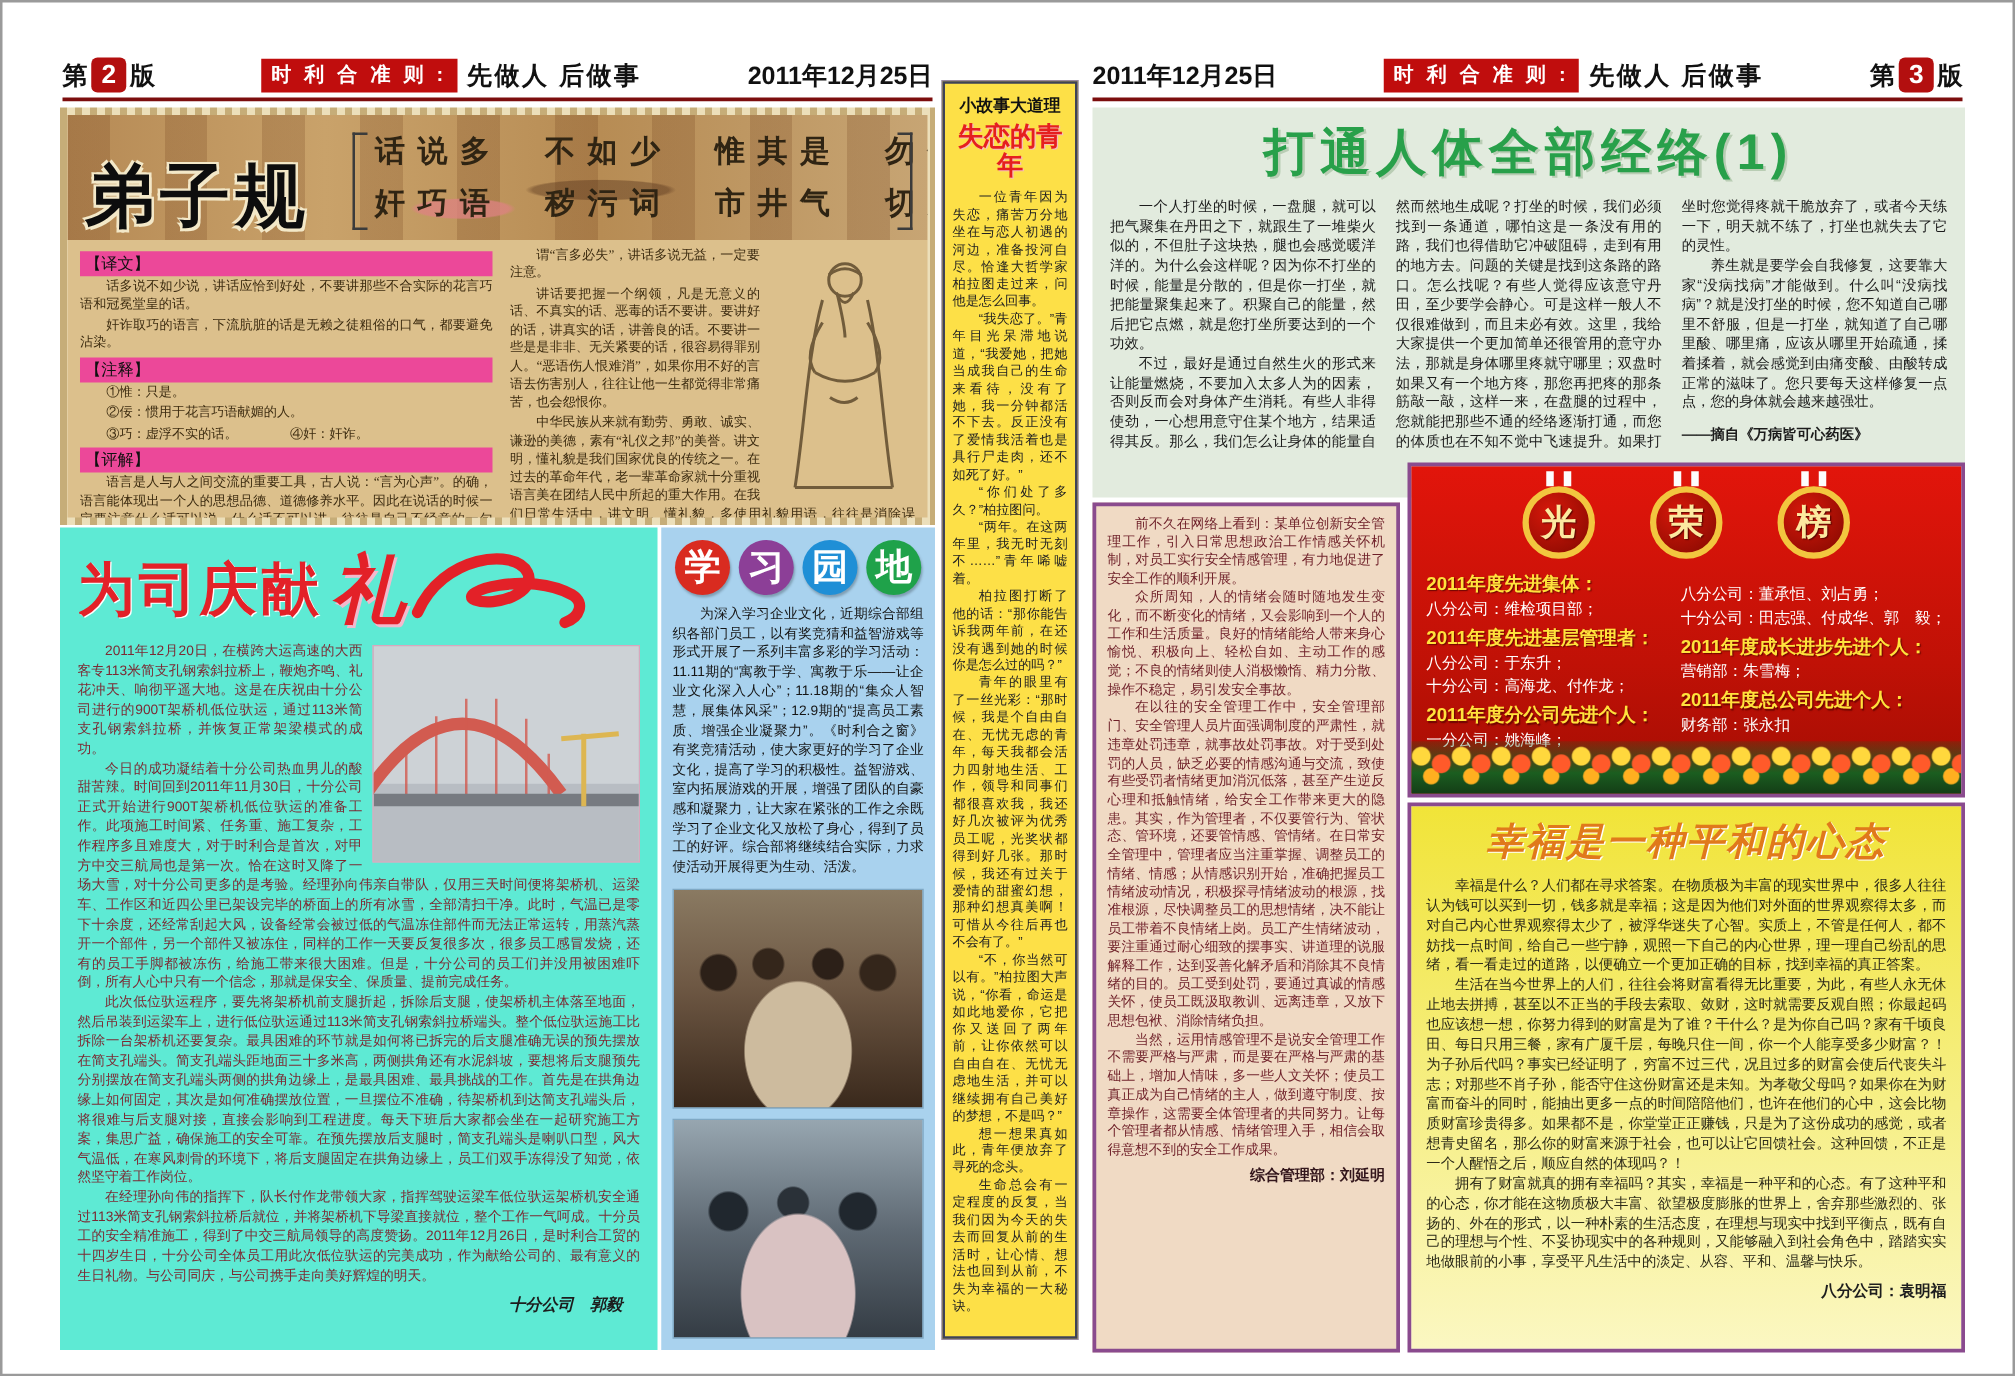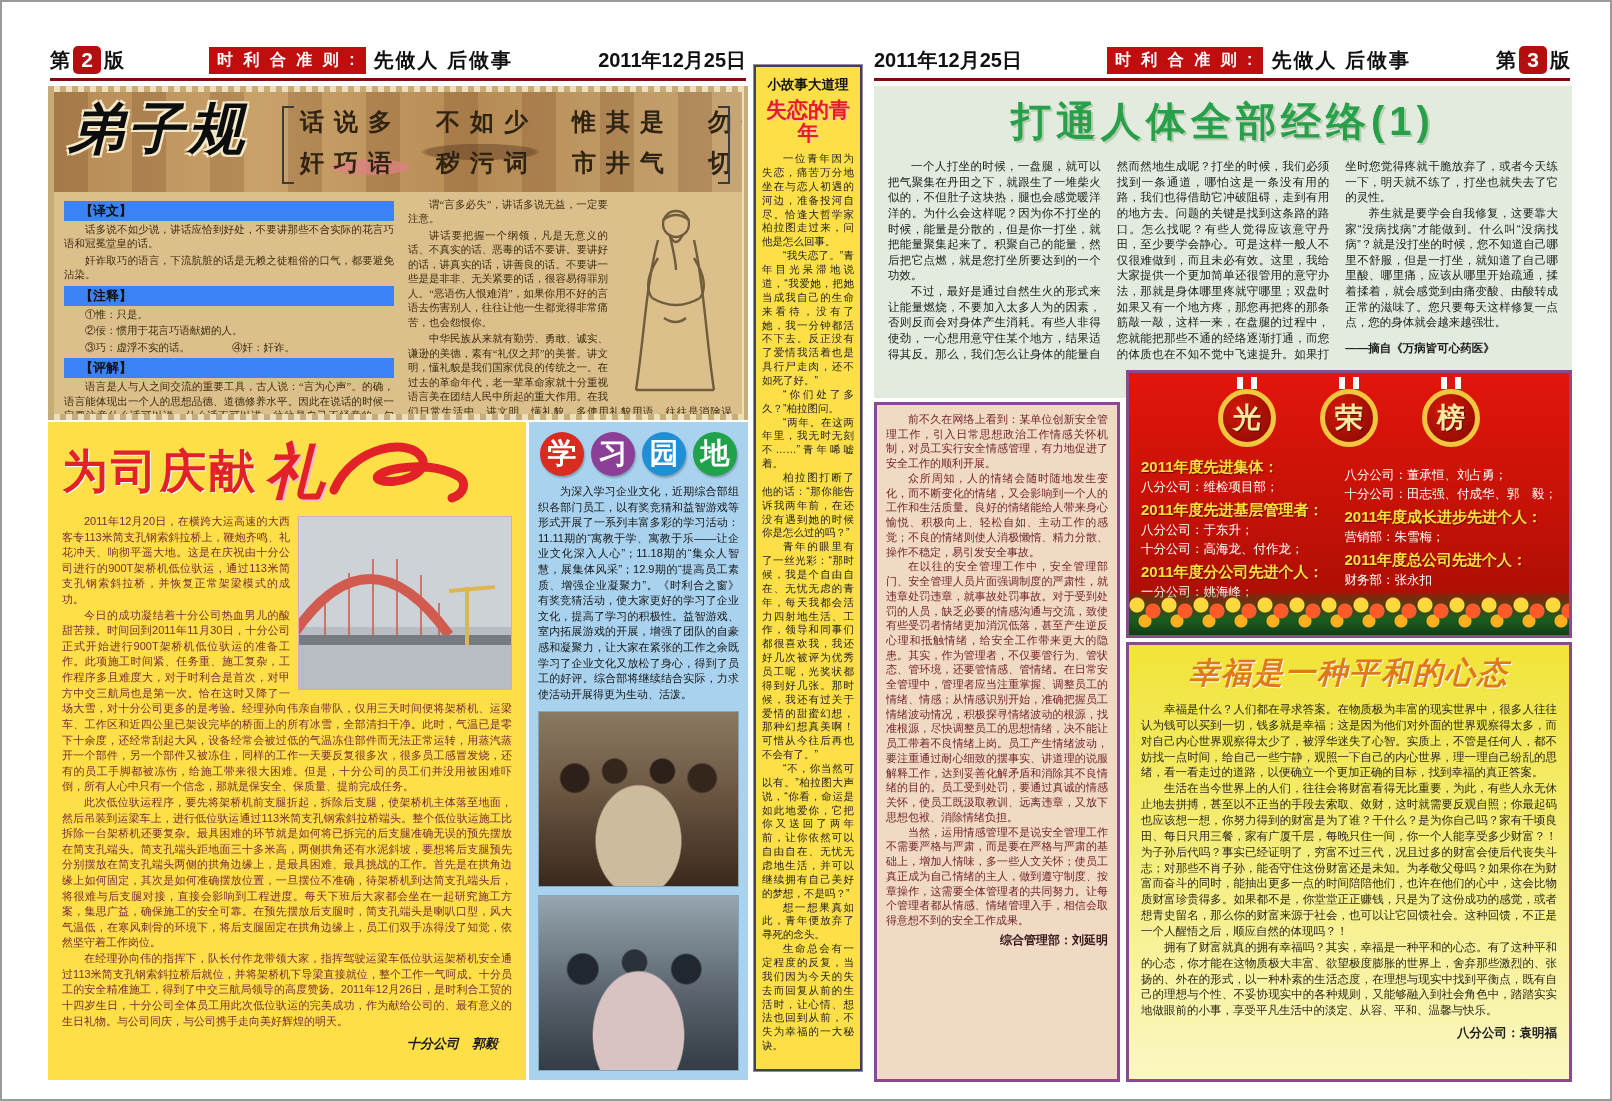--- a/index.html
+++ b/index.html
@@ -20,35 +20,35 @@
   
   .dzg{position:absolute;left:46px;top:84px;width:700px;height:334px;box-sizing:border-box;
     background:repeating-linear-gradient(90deg,#c6ad78 0 6px,#ecdfba 6px 12px);padding:6px;font-family:"Liberation Serif",serif;}
   .dzg-in{position:relative;width:100%;height:100%;background:#dcc08c;overflow:hidden;}
   .dzg-paint{position:absolute;left:0;top:0;right:0;height:100px;
     background:
       radial-gradient(ellipse at 46% 75%, rgba(222,130,130,.75) 0 7%, rgba(0,0,0,0) 8%),
       radial-gradient(ellipse at 62% 60%, rgba(90,55,30,.45) 0 9%, rgba(0,0,0,0) 10%),
       repeating-linear-gradient(90deg, rgba(110,60,25,.22) 0 34px, rgba(0,0,0,0) 34px 78px),
       linear-gradient(90deg,#b68a55,#c9a26a 30%,#b78c54 62%,#c7a574);}
-  .dzg-title{position:absolute;left:14px;top:0;font-size:56px;font-weight:bold;color:#0d0d0d;letter-spacing:4px;
-    text-shadow:2px 2px 0 #f3e8c8,-2px -2px 0 #f3e8c8,2px -2px 0 #f3e8c8,-2px 2px 0 #f3e8c8;font-style:italic;}
+  .dzg-title{position:absolute;left:14px;top:28px;font-size:56px;font-weight:bold;color:#0d0d0d;letter-spacing:4px;
+    text-shadow:2px 2px 0 #f3e8c8,-2px -2px 0 #f3e8c8,2px -2px 0 #f3e8c8,-2px 2px 0 #f3e8c8;}
   .verse{position:absolute;left:246px;top:10px;width:430px;color:#2f2413;font-weight:bold;}
   .verse div{font-size:24px;letter-spacing:10px;line-height:1.7;white-space:nowrap;}
   .vbracket{position:absolute;top:14px;width:10px;height:74px;}
   .vb-l{left:228px;border-left:2px solid #3b3b3b;border-top:2px solid #3b3b3b;border-bottom:2px solid #3b3b3b;}
   .vb-r{right:12px;border-right:2px solid #3b3b3b;border-top:2px solid #3b3b3b;border-bottom:2px solid #3b3b3b;}
   .dzg-cols{position:absolute;left:0;right:0;top:102px;bottom:0;display:flex;gap:14px;padding:4px 10px 6px;box-sizing:border-box;}
   .dzg-col-l{width:330px;}
   .dzg-col-r{flex:1;position:relative;}
-  .dzg-label{background:#3b82f6;color:#111;font-weight:bold;font-size:13px;padding:1px 16px;margin:3px 0 2px;}
+  .dzg-label{background:#ec4899;color:#111;font-weight:normal;font-size:13px;padding:1px 4px;margin:3px 0 2px;}
   .dzg p{margin:0 0 2px;font-size:10.5px;line-height:1.38;color:#3c2b10;text-align:justify;text-indent:2em;}
   .confucius{float:right;width:118px;height:198px;margin:0 0 0 6px;}
   
-  .gift{position:absolute;left:46px;top:420px;width:478px;height:658px;background:#fde047;box-sizing:border-box;
+  .gift{position:absolute;left:46px;top:420px;width:478px;height:658px;background:#5eead4;box-sizing:border-box;
     padding:8px 14px;overflow:hidden;}
   .gift-titlerow{height:84px;display:flex;align-items:center;}
   .gift-title{color:#e32128;font-size:46px;font-weight:bold;letter-spacing:3px;text-shadow:1px 1px 0 #fff;}
   .gift-script{color:#e32128;font-size:60px;font-weight:bold;font-style:italic;margin-left:6px;text-shadow:2px 2px 0 #f3b9cd;}
   .gift-heart{margin-left:2px;}
   .gift-body p{margin:0;font-size:11px;line-height:1.42;color:#7c2a33;text-align:justify;text-indent:2em;}
   .bridge-photo{float:right;width:212px;height:172px;margin:2px 0 6px 8px;border:1px solid #d8a8bd;background:#c2c7cd;}
   .gift-byline{margin-top:6px;text-align:right;font-weight:bold;font-size:13px;color:#1c1c1c;padding-right:14px;font-style:italic;}
   
   .study{position:absolute;left:527px;top:420px;width:219px;height:658px;background:#a9d2ee;box-sizing:border-box;

